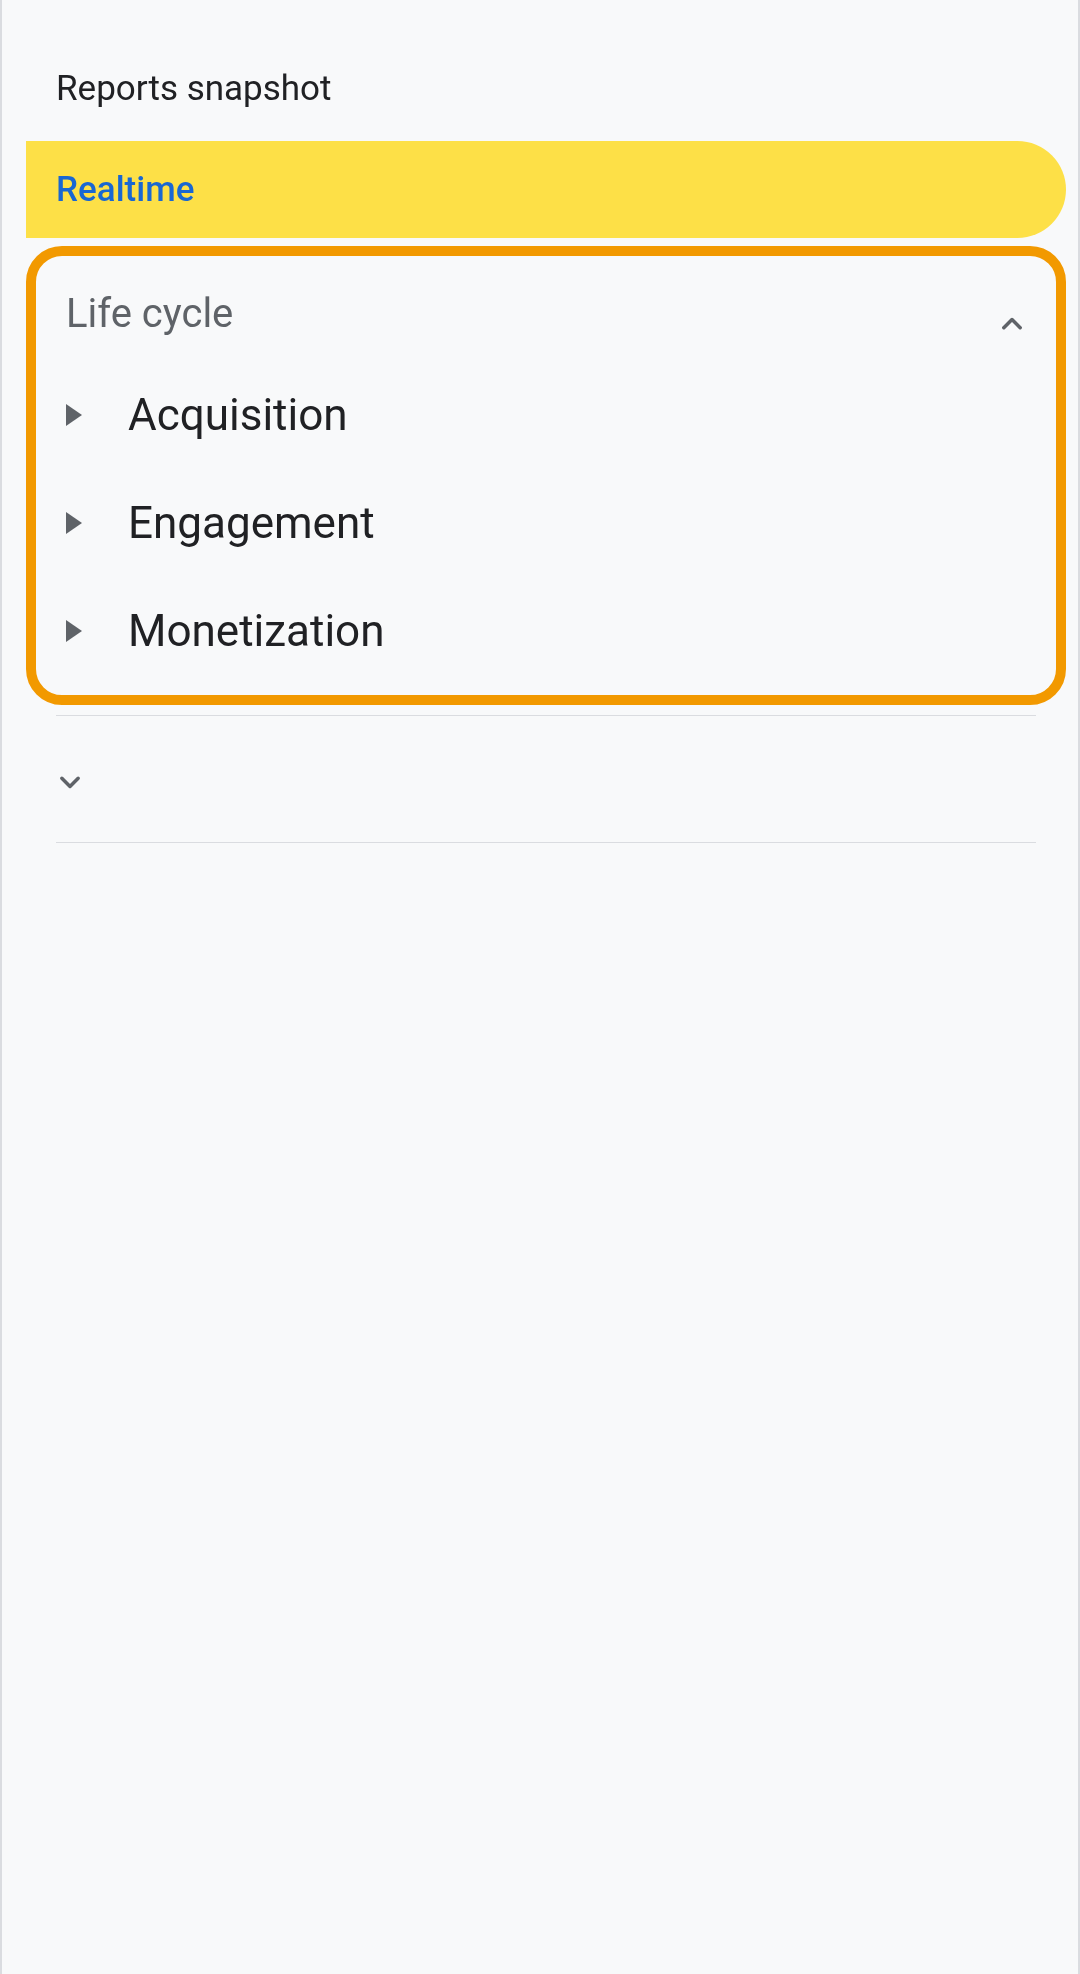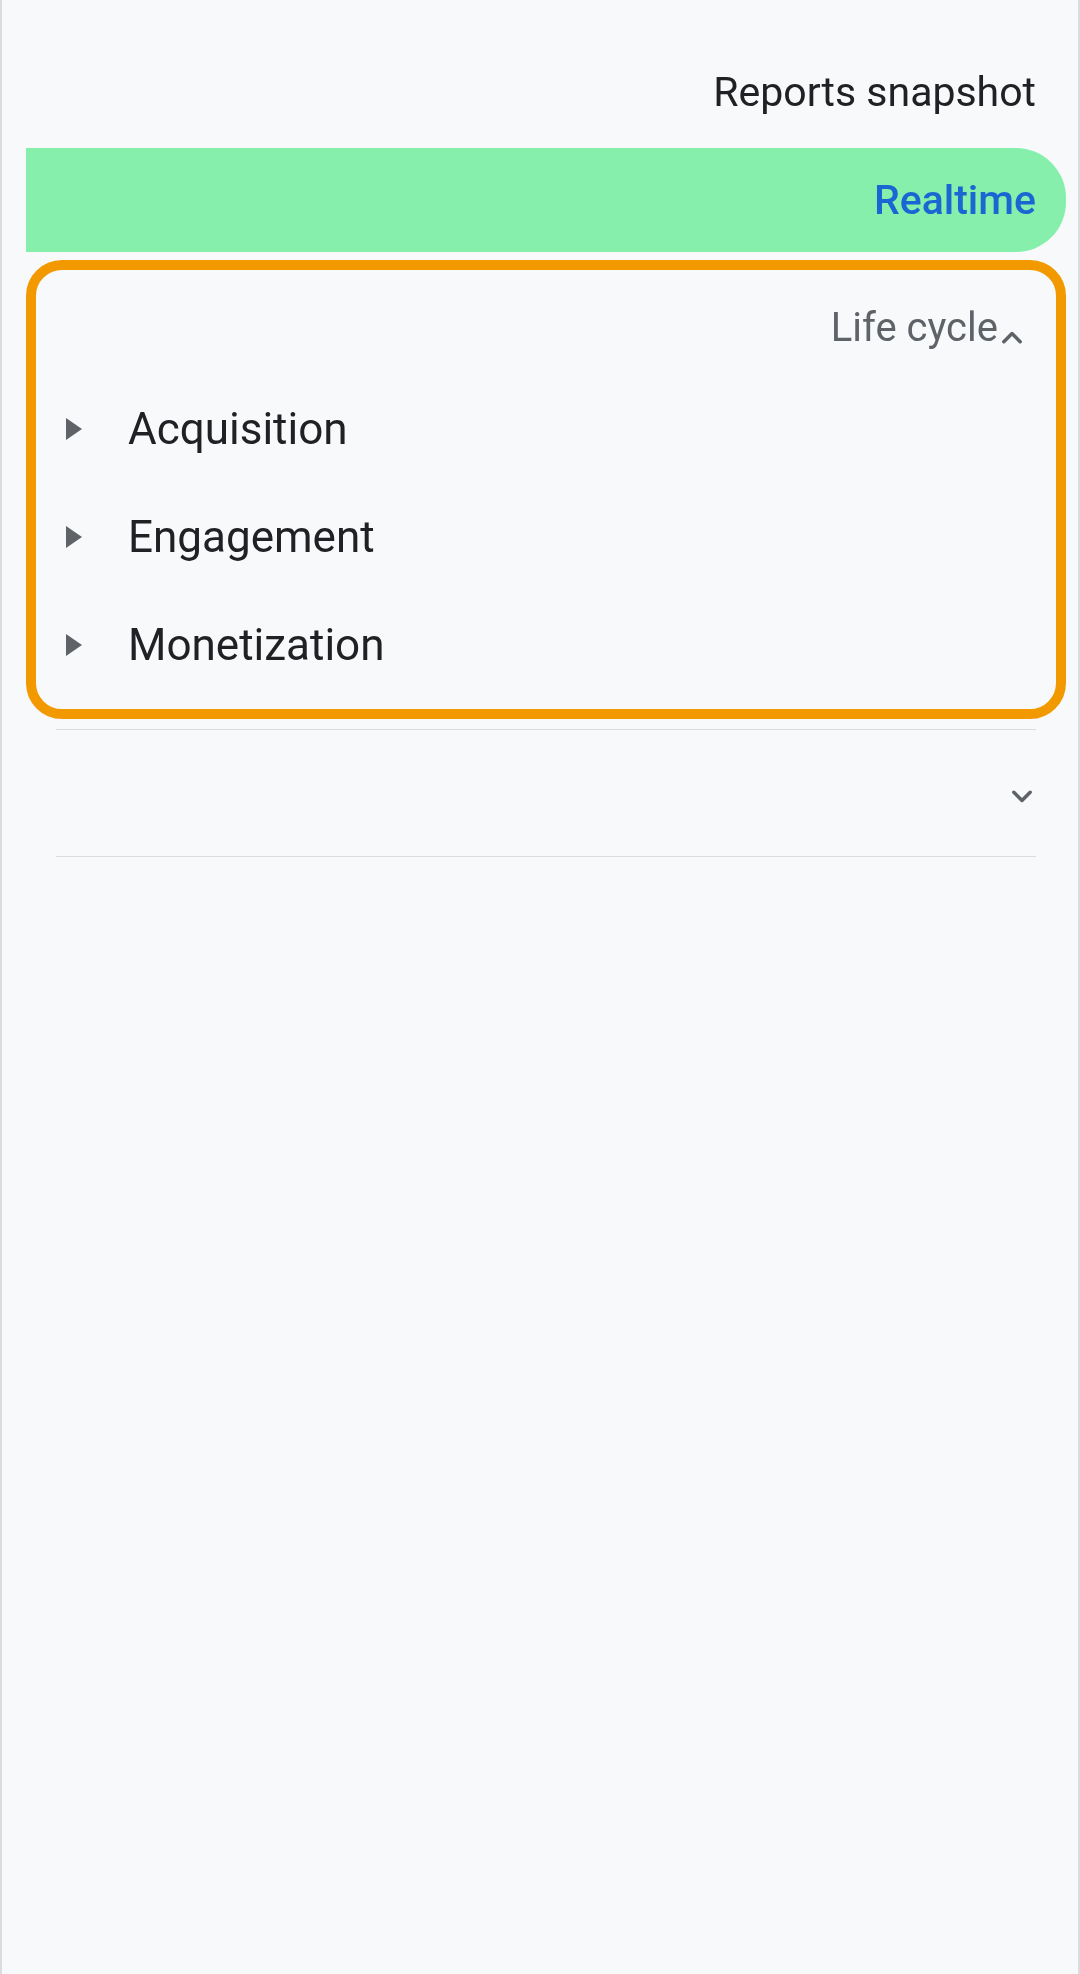--- a/index.html
+++ b/index.html
@@ -19,36 +19,35 @@
       background: #f8f9fa;
       padding: 40px 12px 0 24px;
       border-right: 2px solid #dadce0;
       border-left: 2px solid #dadce0;
       height: 100%;
     }
     .nav-item {
       display: flex;
       align-items: center;
       padding: 28px 30px;
-      font-size: 41px;
+      font-size: 35px;
       color: #202124;
       cursor: pointer;
       border-radius: 0 50px 50px 0;
       margin-bottom: 4px;
-      justify-content: flex-end;
     }
     .nav-item.selected {
-      background: #86efac;
+      background: #fde047;
       color: #1967d2;
       font-weight: 500;
     }
     .section-header {
       display: flex;
       align-items: center;
-      justify-content: flex-end;
+      justify-content: space-between;
       padding: 24px 30px 24px 30px;
       font-size: 40px;
       color: #5f6368;
       cursor: pointer;
     }
     .sub-item {
       display: flex;
       align-items: center;
       padding: 28px 30px 28px 30px;
       font-size: 44px;

